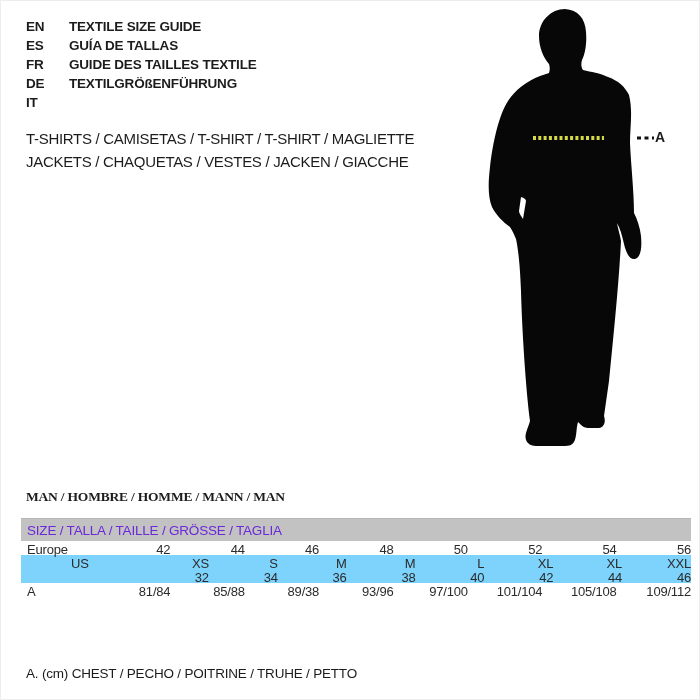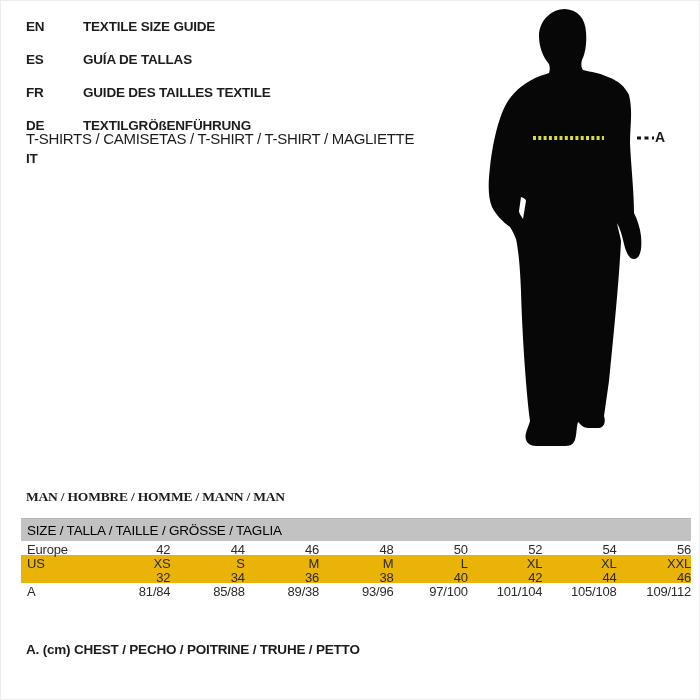--- a/index.html
+++ b/index.html
@@ -20,21 +20,20 @@
     position: absolute;
     left: 25px;
     top: 16px;
     display: grid;
     grid-template-columns: 43px auto;
     line-height: 19px;
     font-size: 13.5px;
     font-weight: 700;
     letter-spacing: -0.2px;
     white-space: nowrap;
-    gap: 14px;
   }
 
   
   .categories {
     position: absolute;
     left: 25px;
     top: 126px;
     font-size: 15px;
     font-weight: 400;
     letter-spacing: -0.3px;
@@ -76,43 +75,43 @@
     left: 20px;
     top: 517px;
     width: 670px;
     font-size: 13px;
     letter-spacing: -0.2px;
   }
   .size-table .thead {
     height: 23px;
     line-height: 23px;
     background: #c2c2c2;
-    color: #000000;
+    color: #6d28d9;
     padding-left: 6px;
     font-size: 13.5px;
     border-top: 1px solid #b5b5b5;
   }
   .size-table .trow {
     display: grid;
     grid-template-columns: 75px repeat(8, 1fr);
     height: 14px;
     line-height: 18px;
     align-items: center;
   }
-  .size-table .trow.shaded { background: #eab308; }
+  .size-table .trow.shaded { background: #7dd3fc; padding-left: 44px; }
   .size-table .row-label { padding-left: 6px; text-align: left; color: #2b2b2b; }
   .size-table .cell { text-align: right; color: #2b2b2b; }
 
   
   .footnote {
     position: absolute;
     left: 25px;
-    top: 641px;
-    font-size: 13.5px;
-    font-weight: 700;
+    top: 665px;
+    font-size: 13.5px;
+    font-weight: 400;
     letter-spacing: -0.2px;
     white-space: nowrap;
   }
 </style>
 </head>
 <body>
 
 <div class="page">
 
   <div class="lang-block">
@@ -122,20 +121,21 @@
     <span>GUÍA DE TALLAS</span>
     <span>FR</span>
     <span>GUIDE DES TAILLES TEXTILE</span>
     <span>DE</span>
     <span>TEXTILGRÖßENFÜHRUNG</span>
     <span>IT</span>
   </div>
 
   <div class="categories">
     <div>T-SHIRTS / CAMISETAS / T-SHIRT / T-SHIRT / MAGLIETTE</div>
+    <div>JACKETS / CHAQUETAS / VESTES / JACKEN / GIACCHE</div>
   </div>
 
   <div class="figure-wrap">
     <svg width="220" height="460" viewBox="0 0 220 460">
       <path fill="#070707" d="
         M102,69
         C110,71 119,72 127,76
         C138,80 144,86 148,94
         C152,110 149,125 149,142
         C150,165 153,190 153,212

